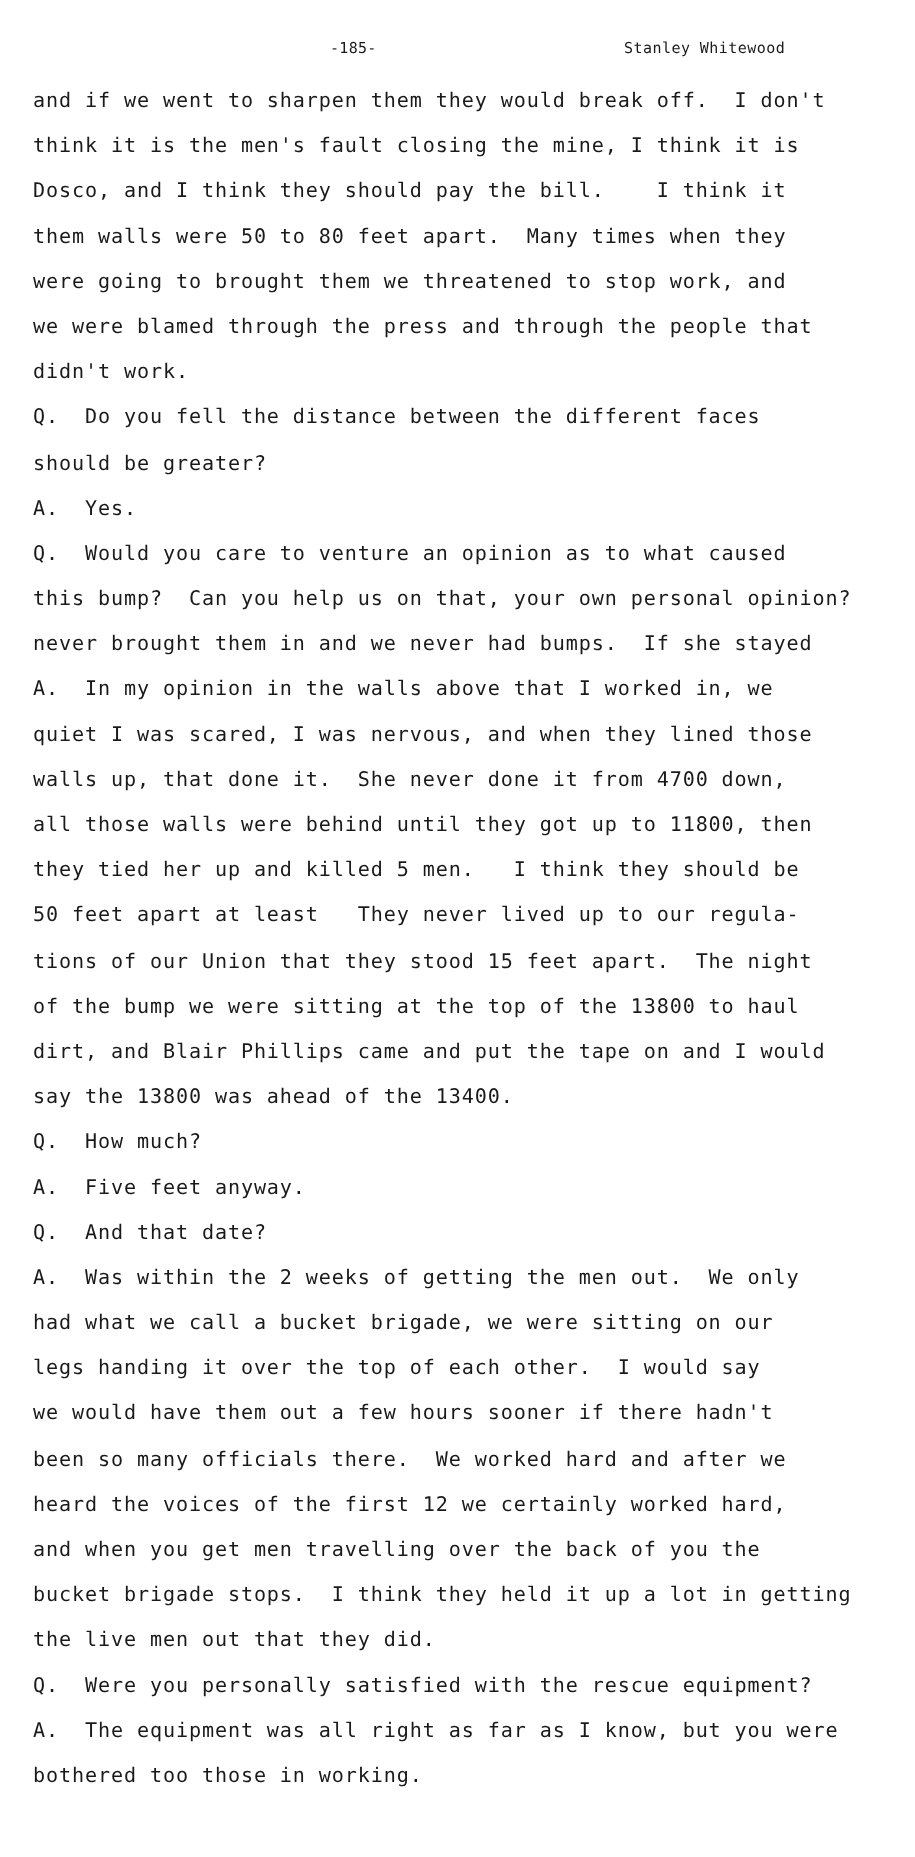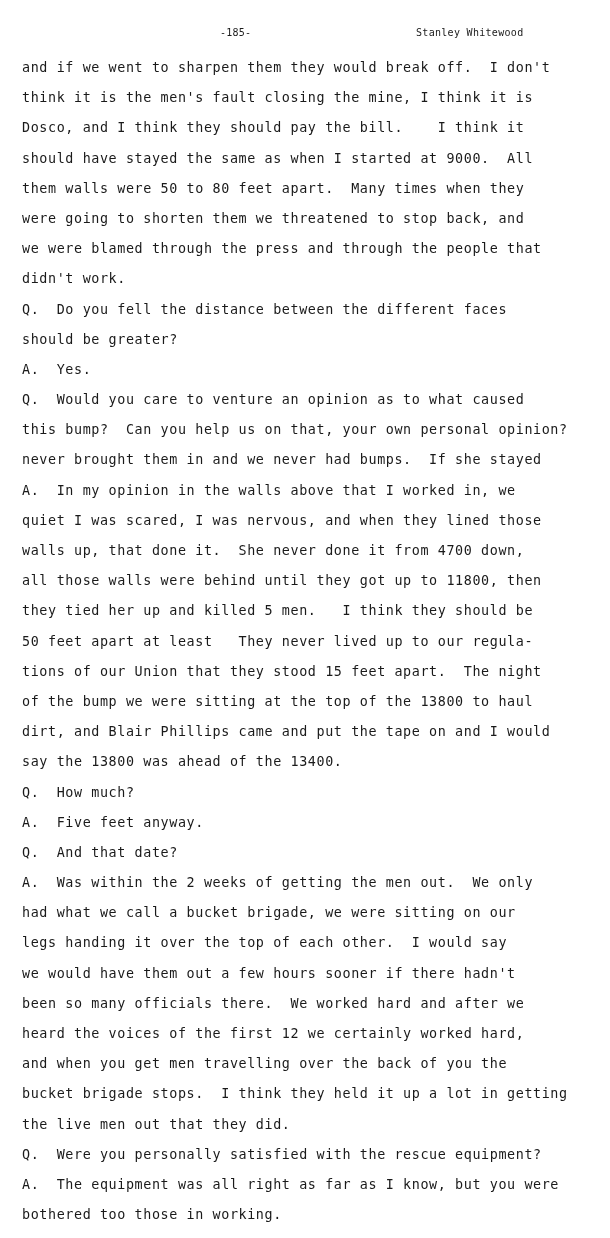--- a/index.html
+++ b/index.html
@@ -64,23 +64,22 @@
 <div class="page">
   <div class="header">
     <span class="page-number">-185-</span>
     <span class="witness-name">Stanley Whitewood</span>
   </div>
 
   <div class="body-lines" id="body-lines">
       <div class="line">and if we went to sharpen them they would break off.  I don't</div>
       <div class="line">think it is the men's fault closing the mine, I think it is</div>
       <div class="line">Dosco, and I think they should pay the bill.    I think it</div>
-      <div class="line">should have stayed the same as when I started at 9000.  All</div>
       <div class="line">them walls were 50 to 80 feet apart.  Many times when they</div>
-      <div class="line">were going to shorten them we threatened to stop back, and</div>
+      <div class="line">were going to brought them we threatened to stop work, and</div>
       <div class="line">we were blamed through the press and through the people that</div>
       <div class="line">didn't work.</div>
       <div class="line">Q.  Do you fell the distance between the different faces</div>
       <div class="line">should be greater?</div>
       <div class="line">A.  Yes.</div>
       <div class="line">Q.  Would you care to venture an opinion as to what caused</div>
       <div class="line">this bump?  Can you help us on that, your own personal opinion?</div>
       <div class="line">never brought them in and we never had bumps.  If she stayed</div>
       <div class="line">A.  In my opinion in the walls above that I worked in, we</div>
       <div class="line">quiet I was scared, I was nervous, and when they lined those</div>

